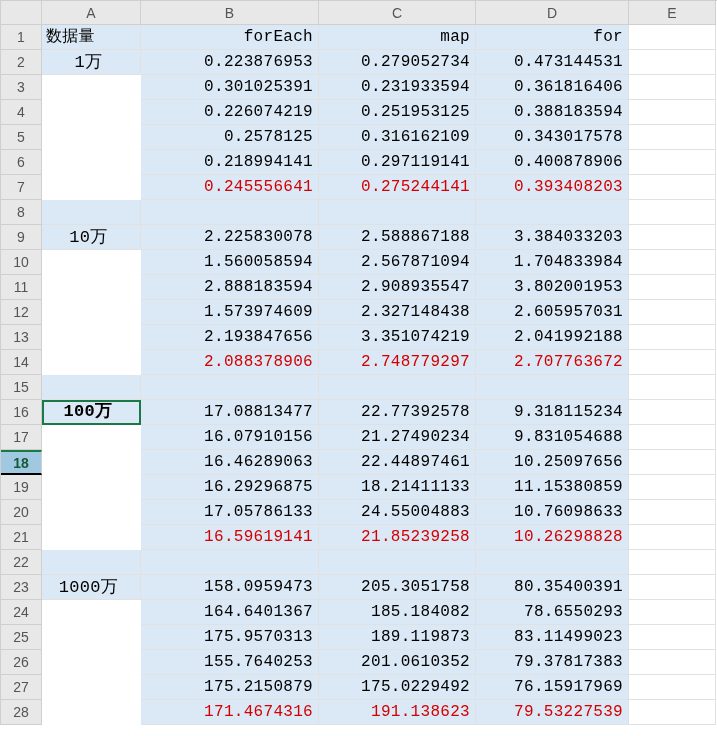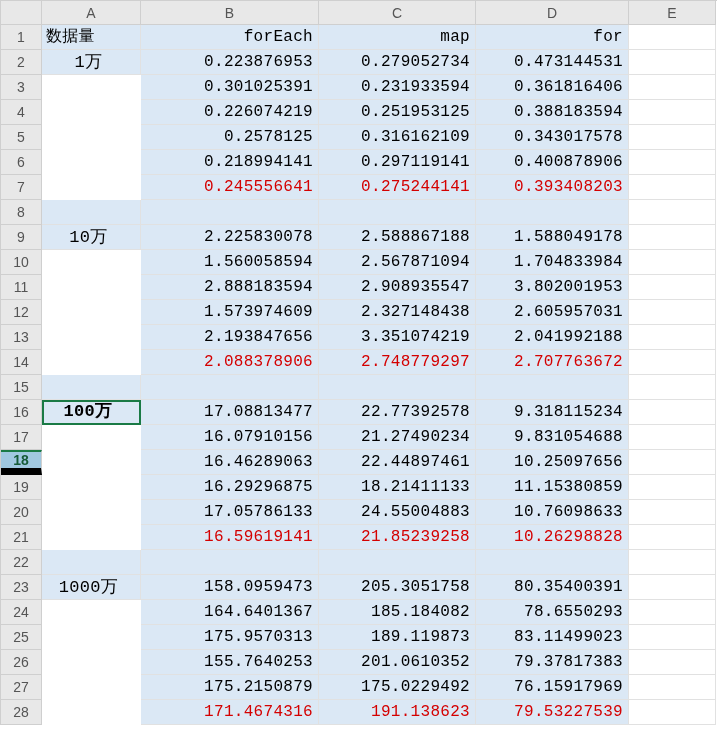--- a/index.html
+++ b/index.html
@@ -46,21 +46,21 @@
       user-select: none;
       display: flex;
       align-items: center;
       justify-content: center;
     }
     .rowhdr.sel {
       background: #a0c8e0;
       color: #155a36;
       font-weight: bold;
       border-top: 2px solid #1a7a45;
-      border-bottom: 7px solid #000000;
+      border-bottom: 2px solid #000000;
     }
     .cell {
       border-right: 1px solid #e1e1e1;
       border-bottom: 1px solid #e1e1e1;
       padding: 0 5px 0 0;
       line-height: 25px;
       height: 25px;
       white-space: nowrap;
       overflow: hidden;
       font-family: "SimSun", "宋体", "Courier New", monospace;
@@ -143,21 +143,21 @@
   <div class="cell filled"></div>
   <div class="cell filled"></div>
   <div class="cell filled"></div>
   <div class="cell filled"></div>
   <div class="cell white"></div>
 
   <div class="rowhdr">9</div>
   <div class="cell lbl c" style="grid-row:span 6">10万</div>
   <div class="cell filled r">2.225830078</div>
   <div class="cell filled r">2.588867188</div>
-  <div class="cell filled r">1.588049178</div>
+  <div class="cell filled r">3.384033203</div>
   <div class="cell white"></div>
 
   <div class="rowhdr">10</div>
   <div class="cell filled r">1.560058594</div>
   <div class="cell filled r">2.567871094</div>
   <div class="cell filled r">1.704833984</div>
   <div class="cell white"></div>
 
   <div class="rowhdr">11</div>
   <div class="cell filled r">2.888183594</div>

